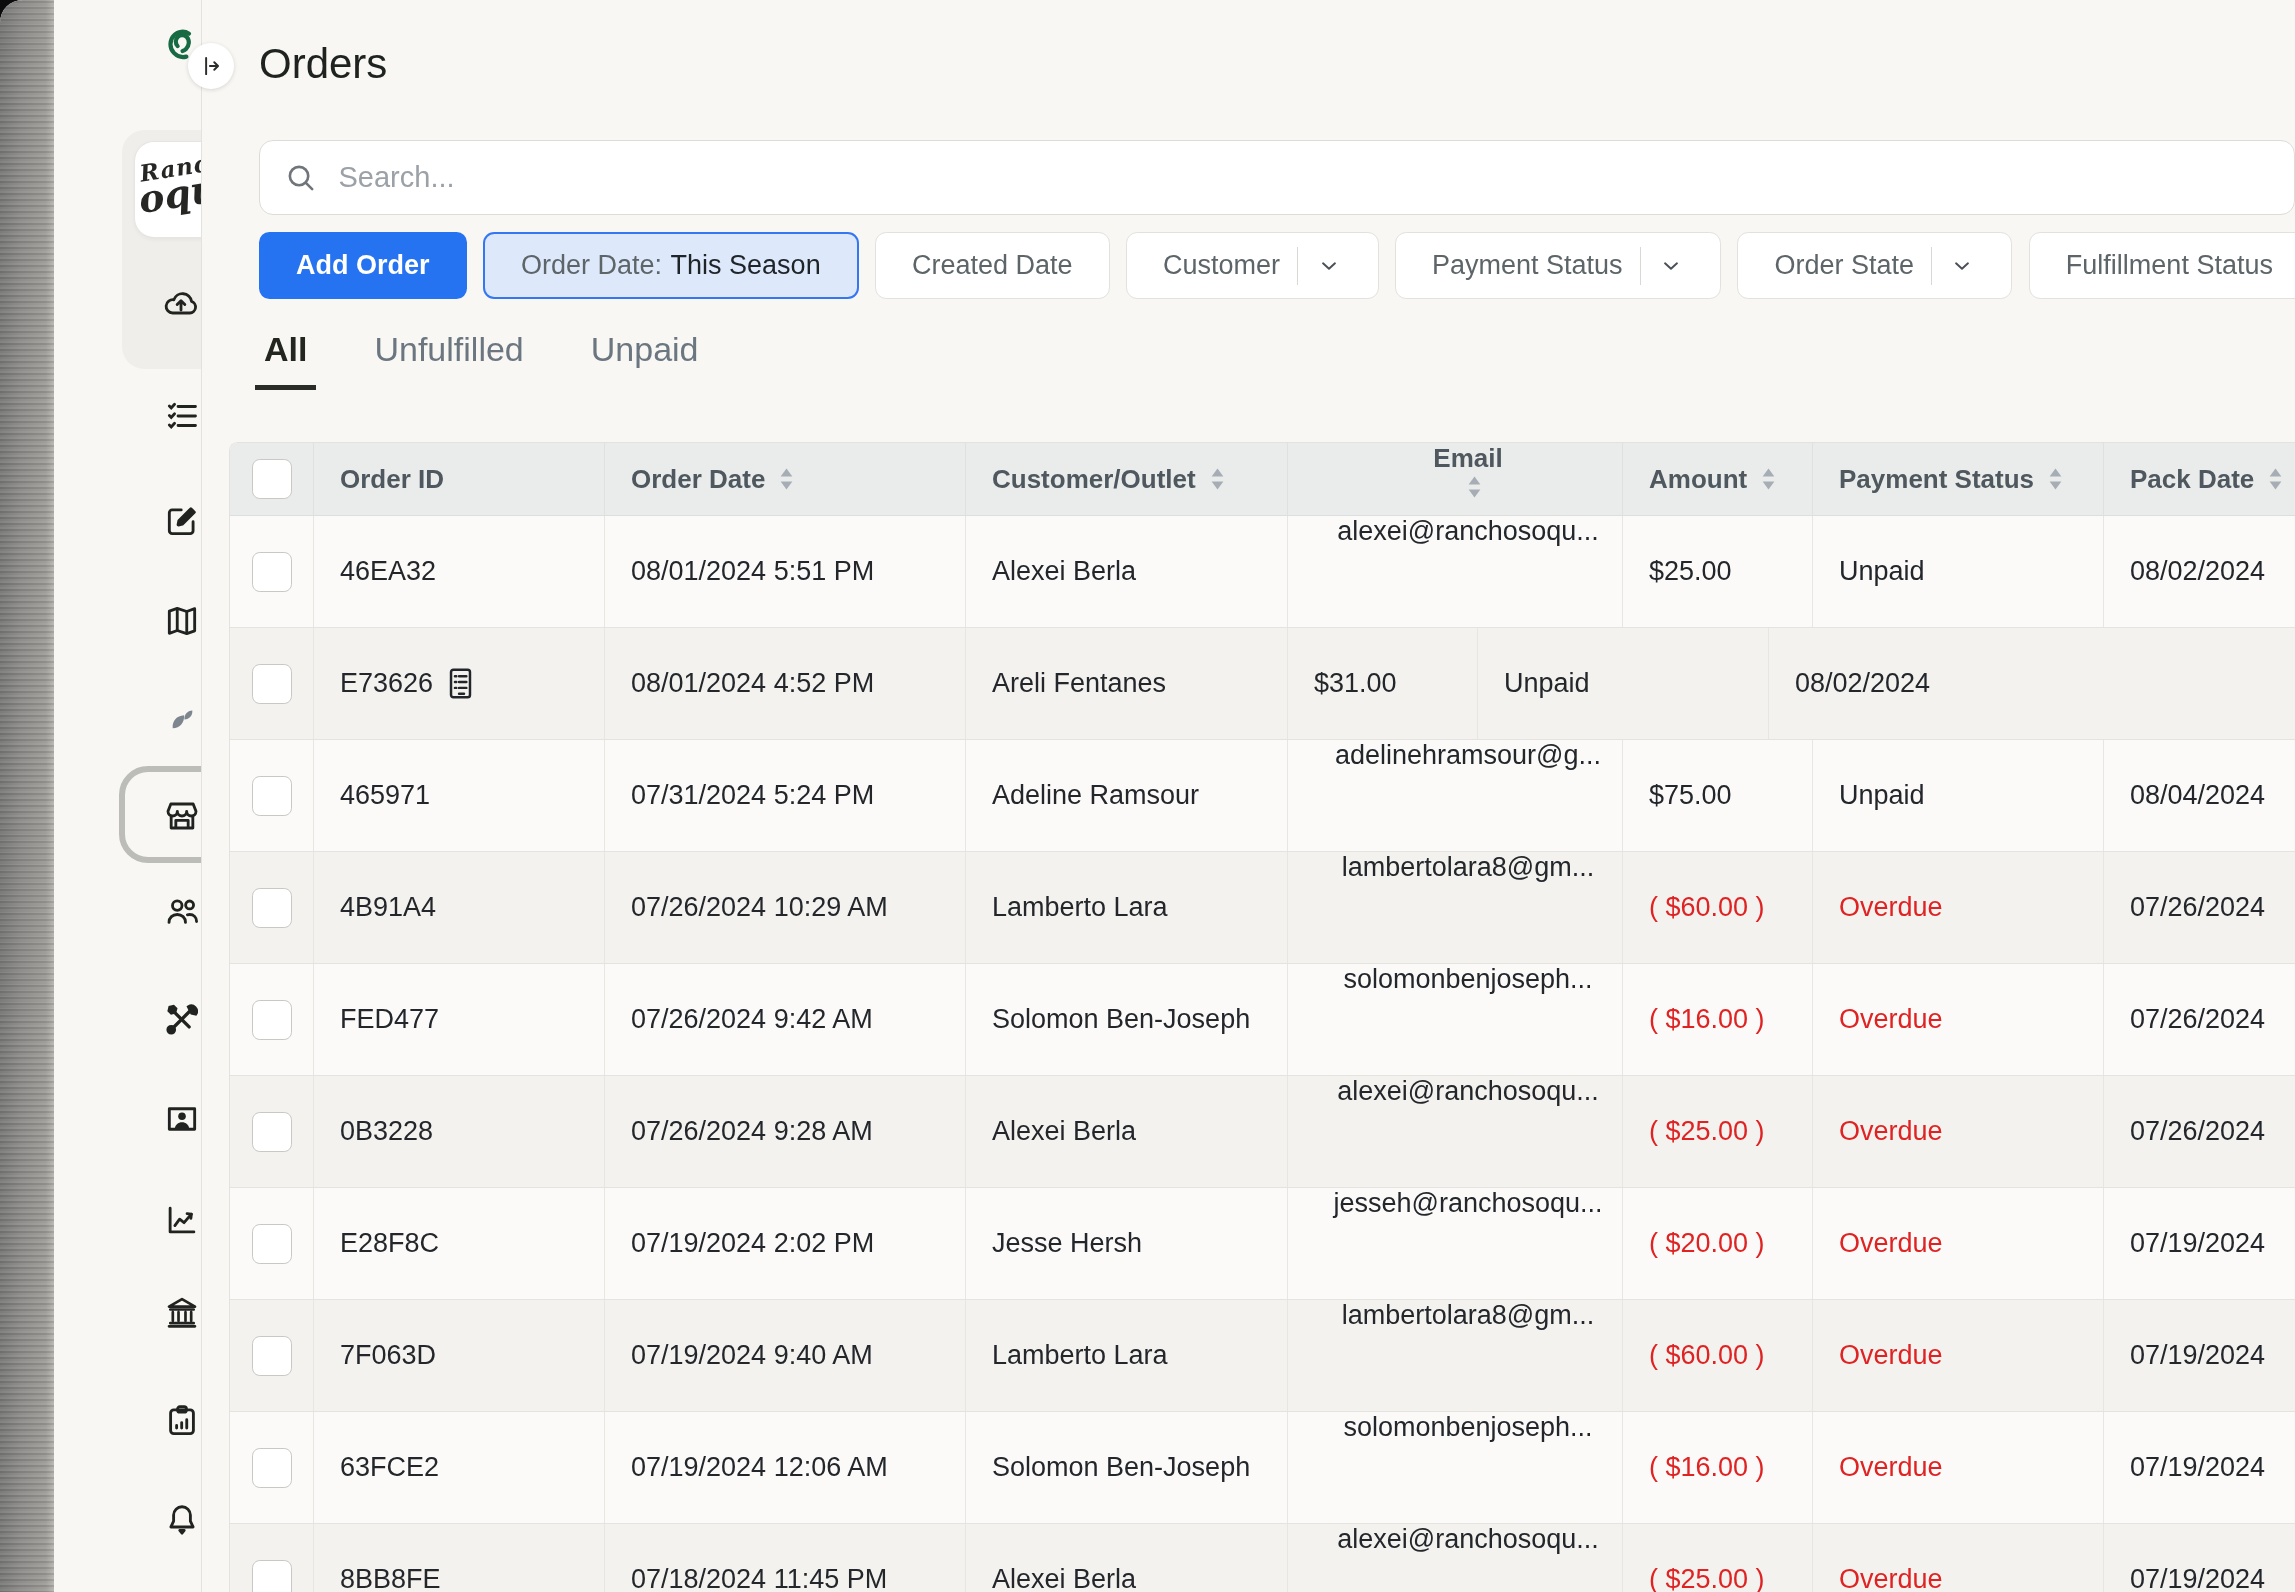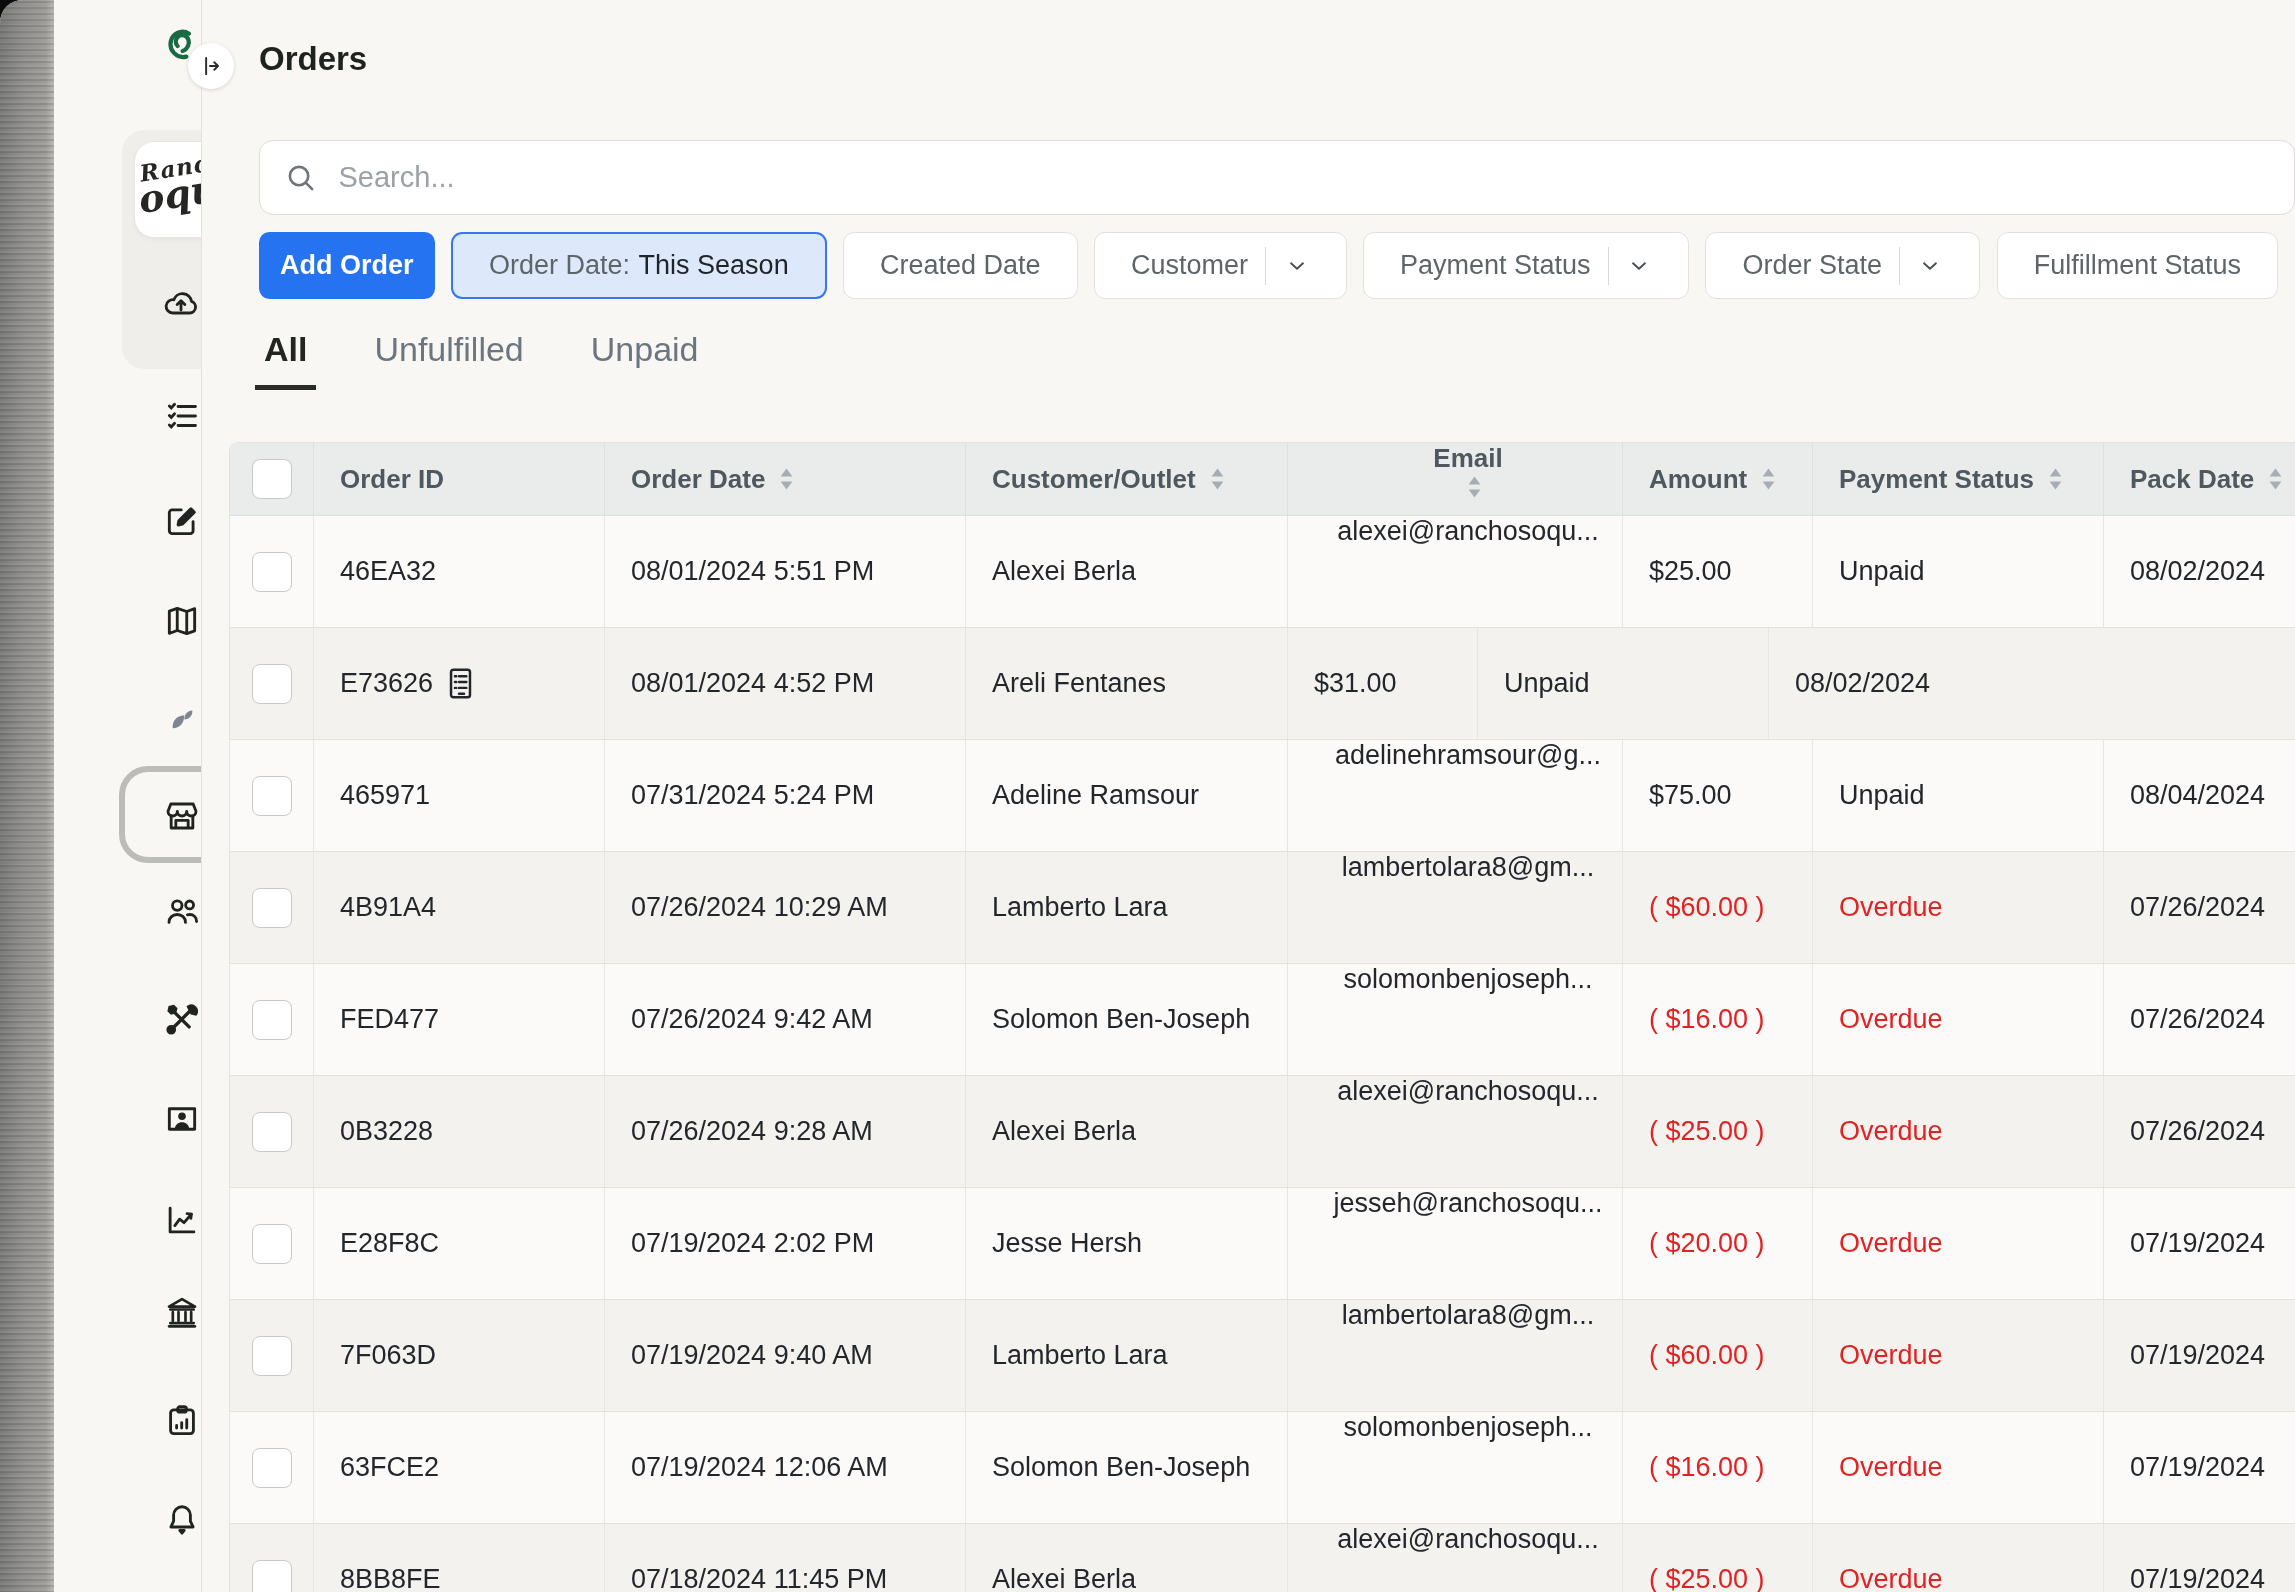--- a/index.html
+++ b/index.html
@@ -27,31 +27,31 @@
   .upload-slot{position:absolute;left:0;top:121px;width:118px;height:104px;display:flex;align-items:center;justify-content:center;}
 
   .side-item{position:absolute;left:104px;width:47px;height:47px;display:flex;align-items:center;justify-content:center;cursor:pointer;}
   .select-ring{position:absolute;left:65px;top:766px;width:121px;height:97px;border:6px solid #bcbcb9;border-radius:29px;background:transparent;}
   .scroll-thumb{position:absolute;left:182px;top:487px;width:14px;height:1067px;background:#79838b;border-radius:7.8px;}
 
   
   .main{position:absolute;left:202px;top:0;width:2093px;height:100%;background:#f8f7f4;}
   .collapse-btn{position:absolute;left:188px;top:43px;width:46px;height:46px;border-radius:50%;background:#fff;
     box-shadow:0 0.9px 4.3px rgba(0,0,0,.14);display:flex;align-items:center;justify-content:center;z-index:5;cursor:pointer;}
-  .page-title{position:absolute;left:259px;top:40px;font-size:33px;font-weight:700;color:#1e231f;}
+  .page-title{position:absolute;left:259px;top:40px;font-size:42px;font-weight:400;color:#1e231f;}
 
   .searchbar{position:absolute;left:259px;top:140px;width:2036px;height:75px;background:#fff;border:0.9px solid #dedcd7;
     border-radius:14px;display:flex;align-items:center;padding:0 22.5px;}
   .searchbar input{border:none;outline:none;flex:1;font-size:29px;color:#333;background:transparent;margin-left:19px;
     font-family:"Liberation Sans", sans-serif;}
   .searchbar input::placeholder{color:#9ba1a6;}
 
   .toolbar{position:absolute;left:259px;top:232px;height:67px;display:flex;gap:16.4px;align-items:stretch;white-space:nowrap;}
   .btn-primary{background:#2673f2;color:#fff;border:none;border-radius:10.4px;font-size:27px;font-weight:600;
-    padding:0 21px;display:flex;align-items:center;cursor:pointer;font-family:"Liberation Sans", sans-serif;}
+    padding:0 37px;display:flex;align-items:center;cursor:pointer;font-family:"Liberation Sans", sans-serif;}
   .chip{background:#fff;border:1.3px solid #e2e1dd;border-radius:11.2px;display:flex;align-items:center;
     padding:0 36px;font-size:27px;color:#5d6569;cursor:pointer;}
   .chip.active{background:#dde9fb;border:2.2px solid #3577f2;color:#5d6569;}
   .chip .val{color:#1f2428;margin-left:8.6px;}
   .chip .divider{width:0.9px;height:38px;background:#d9d8d4;margin:0 17.3px;}
 
   .tabs{position:absolute;left:264px;top:330px;display:flex;gap:67px;font-size:34px;color:#6b7680;align-items:center;}
   .tab{padding-bottom:17.3px;position:relative;cursor:pointer;}
   .tab.active{color:#22261f;font-weight:600;}
   .tab.active:after{content:"";position:absolute;left:-8.6px;right:-8.6px;bottom:-3.5px;height:5.2px;background:#2a2d27;}

